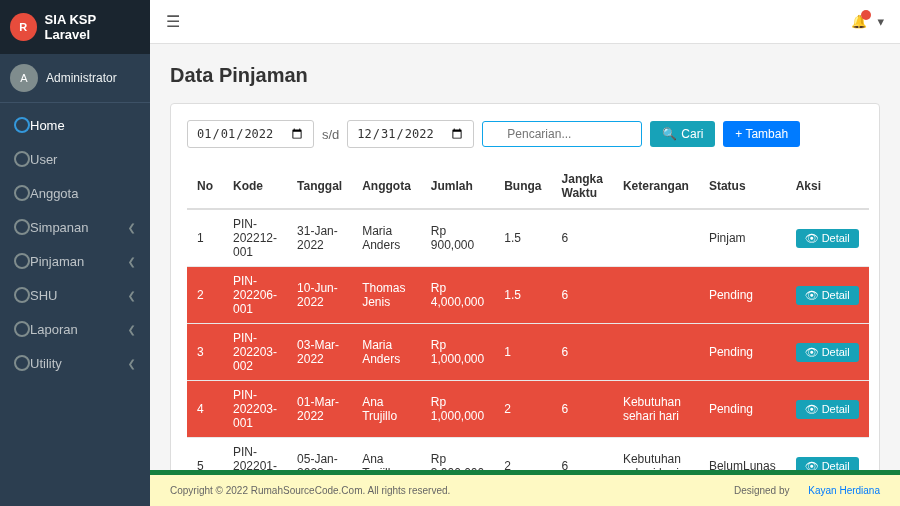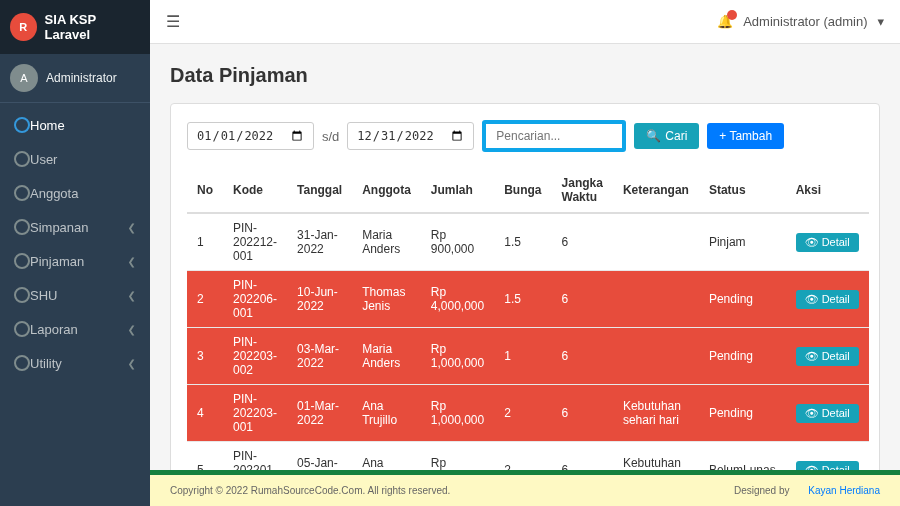--- a/index.html
+++ b/index.html
@@ -120,26 +120,26 @@
     }
     .filter-row input[type="date"] {
       border: 1px solid #ccc;
       border-radius: 3px;
       padding: 5px 8px;
       font-size: 12px;
       color: #333;
     }
     .filter-row .separator { color: #666; font-size: 13px; }
     .filter-row input[type="text"] {
-      border: 4px solid #0ea5e9;
-      border-radius: 3px;
-      padding: 5px 10px;
+      border: 1px solid #0ea5e9;
+      border-radius: 3px;
+      padding: 5px 24px;
       font-size: 12px;
       color: #333;
-      width: 144px;
+      width: 160px;
     }
     .btn-search {
       background: #17a2b8;
       color: white;
       border: none;
       border-radius: 3px;
       padding: 6px 12px;
       font-size: 12px;
       cursor: pointer;
       display: flex; align-items: center; gap: 4px;
@@ -267,21 +267,20 @@
 
   <div class="topbar">
     <div class="topbar-left">
       <span class="hamburger">☰</span>
     </div>
     <div class="topbar-right">
       <div class="bell-icon">
         🔔
         <div class="bell-badge"></div>
       </div>
-      <span class="admin-label">Administrator (admin)</span>
       <span>▾</span>
     </div>
   </div>
 
   <div class="content">
     <div class="page-title">Data Pinjaman</div>
     <div class="card">
 
       <div class="filter-row">
         <input type="date" value="2022-01-01" style="">

